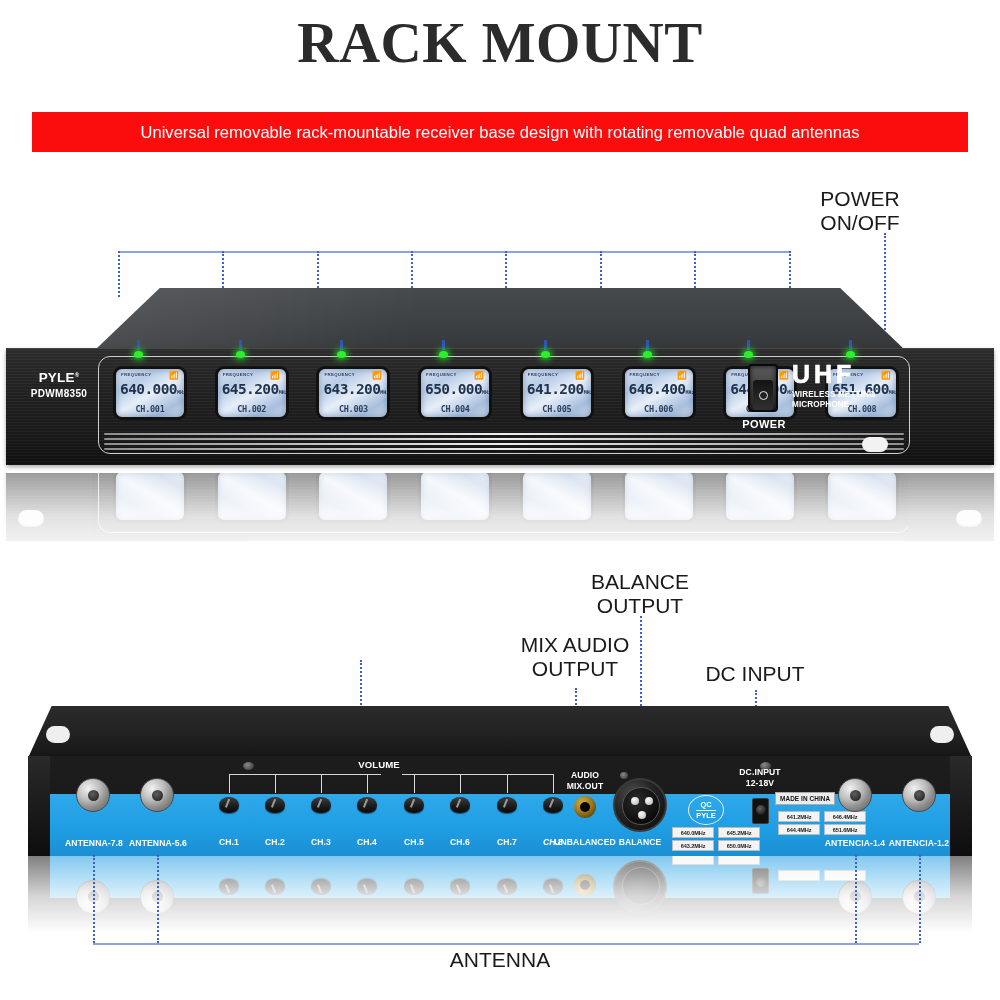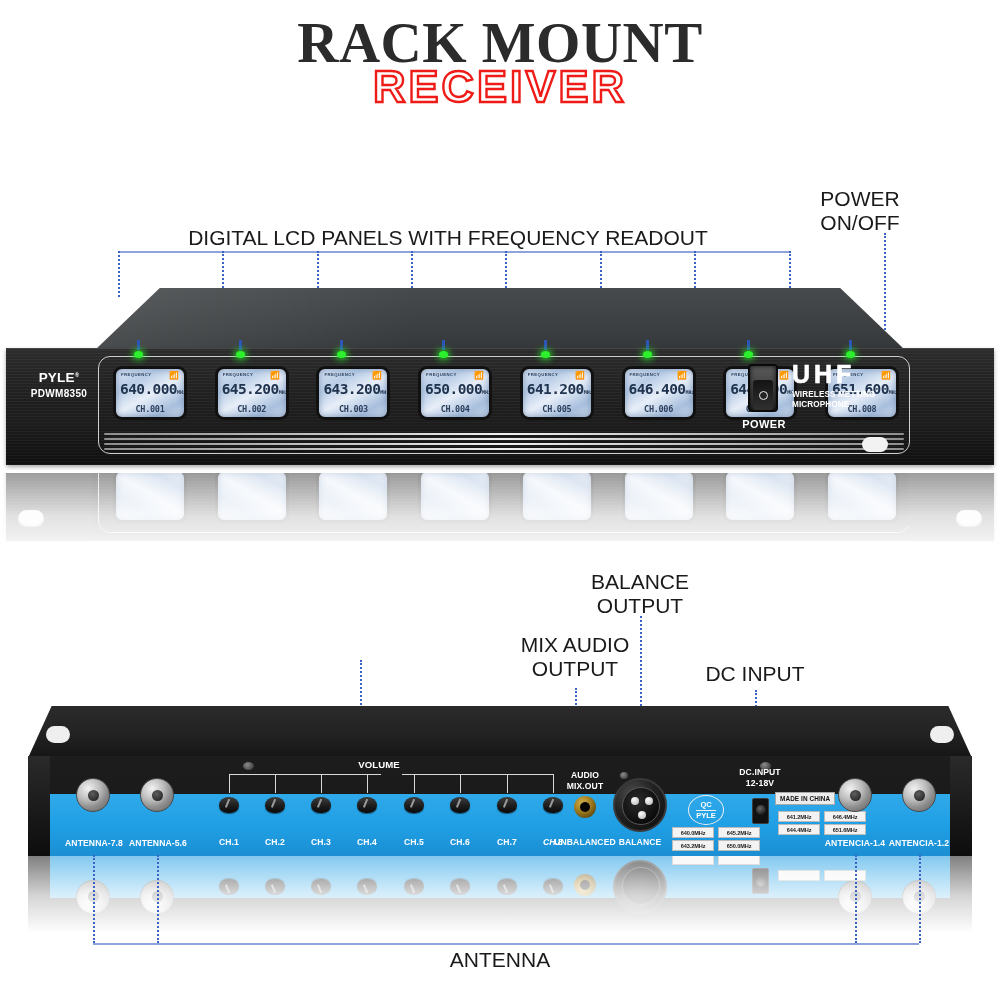--- a/index.html
+++ b/index.html
@@ -263,24 +263,25 @@
   .rear-reflect .inner { position:absolute; left:0; top:-80px; width:1000px; height:160px; transform:scaleY(-1); }
   .rear-fade { position:absolute; left:0; top:856px; width:1000px; height:84px;
     background:linear-gradient(180deg, rgba(255,255,255,.45) 0%, rgba(255,255,255,.82) 48%, #fff 92%); }
 </style>
 </head>
 <body>
 
 <div class="stage">
 
   <div class="title-main">RACK MOUNT</div>
-  <div class="title-sub"><span>RECEIVER</span></div>
-
-
-  <div class="callout" style="left:148px; top:226px; width:600px;">DIGITAL LCD PANELS WITH FREQUENCY READOUT</div>
+
+  <div class="tagline-bar">
+    <div class="txt">Universal removable rack-mountable receiver base design with rotating removable quad antennas</div>
+  </div>
+
   <div class="callout" style="left:800px; top:187px; width:120px;">POWER
 ON/OFF</div>
 
   <div class="hline" style="left:118px; top:251px; width:672px;"></div>
   <div class="vline" style="left:118px; top:251px; height:46px;"></div>
   <div class="vline" style="left:222px; top:251px; height:124px;"></div>
   <div class="vline" style="left:317px; top:251px; height:124px;"></div>
   <div class="vline" style="left:411px; top:251px; height:124px;"></div>
   <div class="vline" style="left:505px; top:251px; height:124px;"></div>
   <div class="vline" style="left:600px; top:251px; height:124px;"></div>

